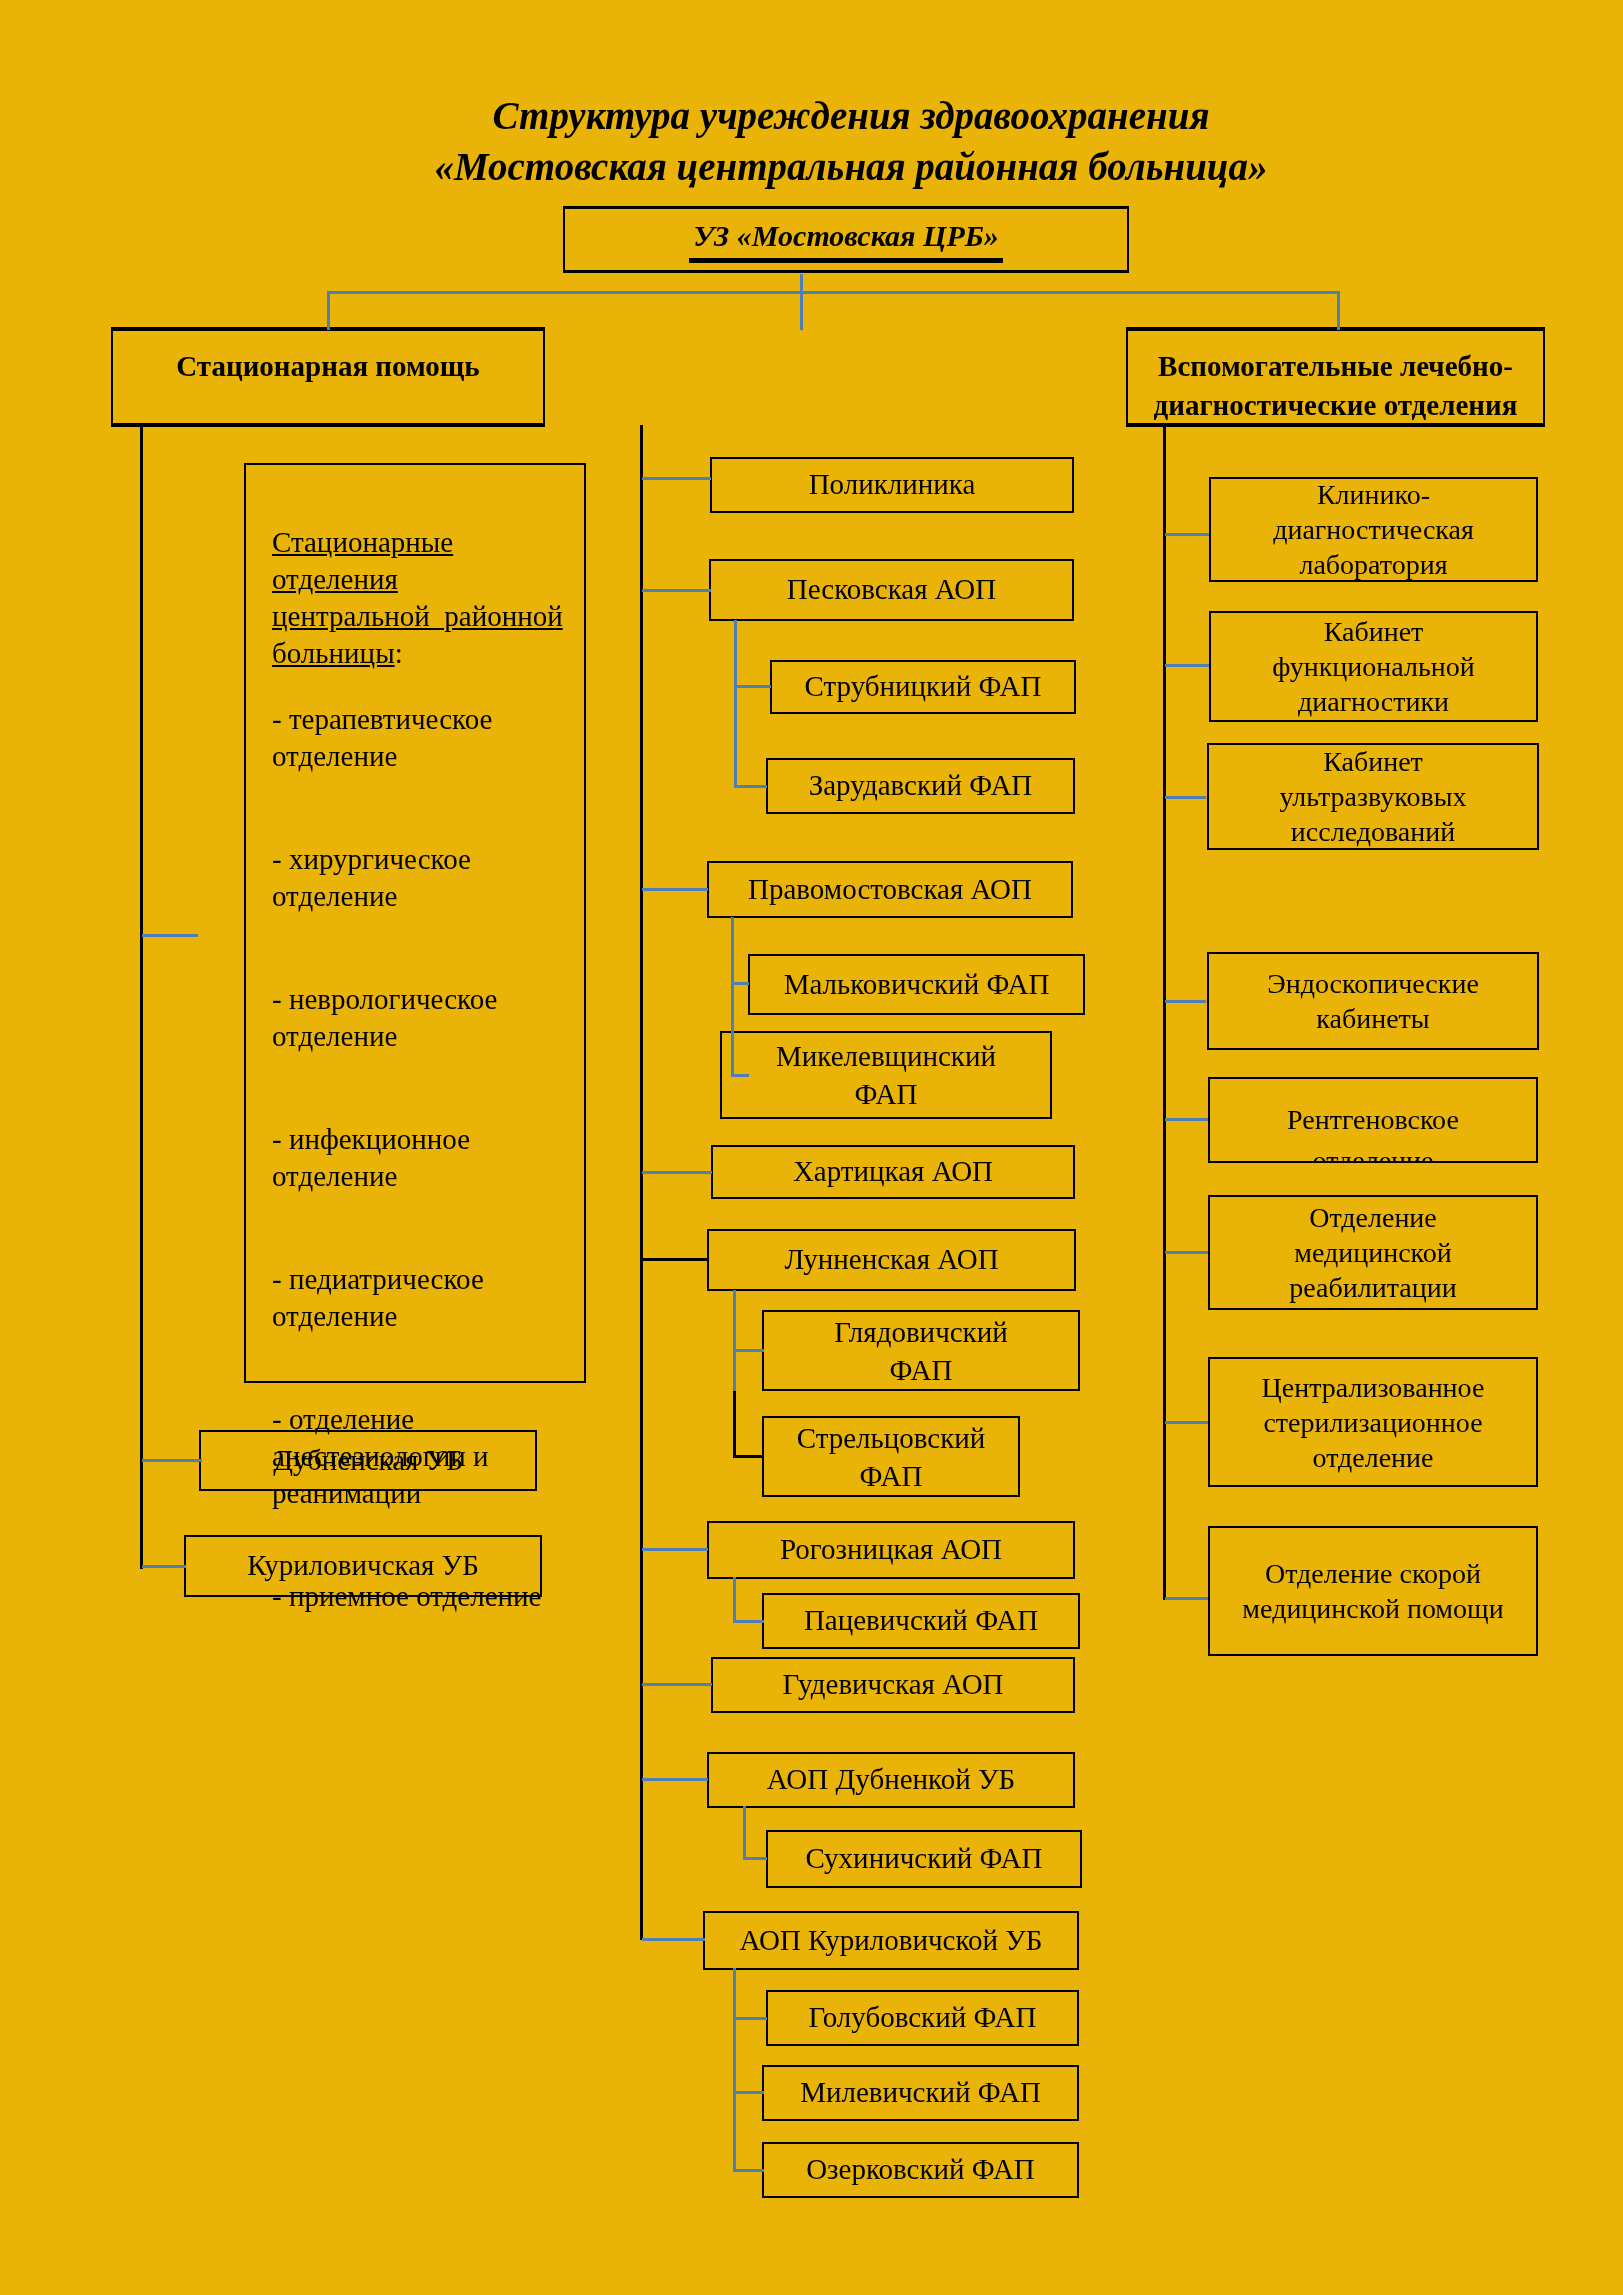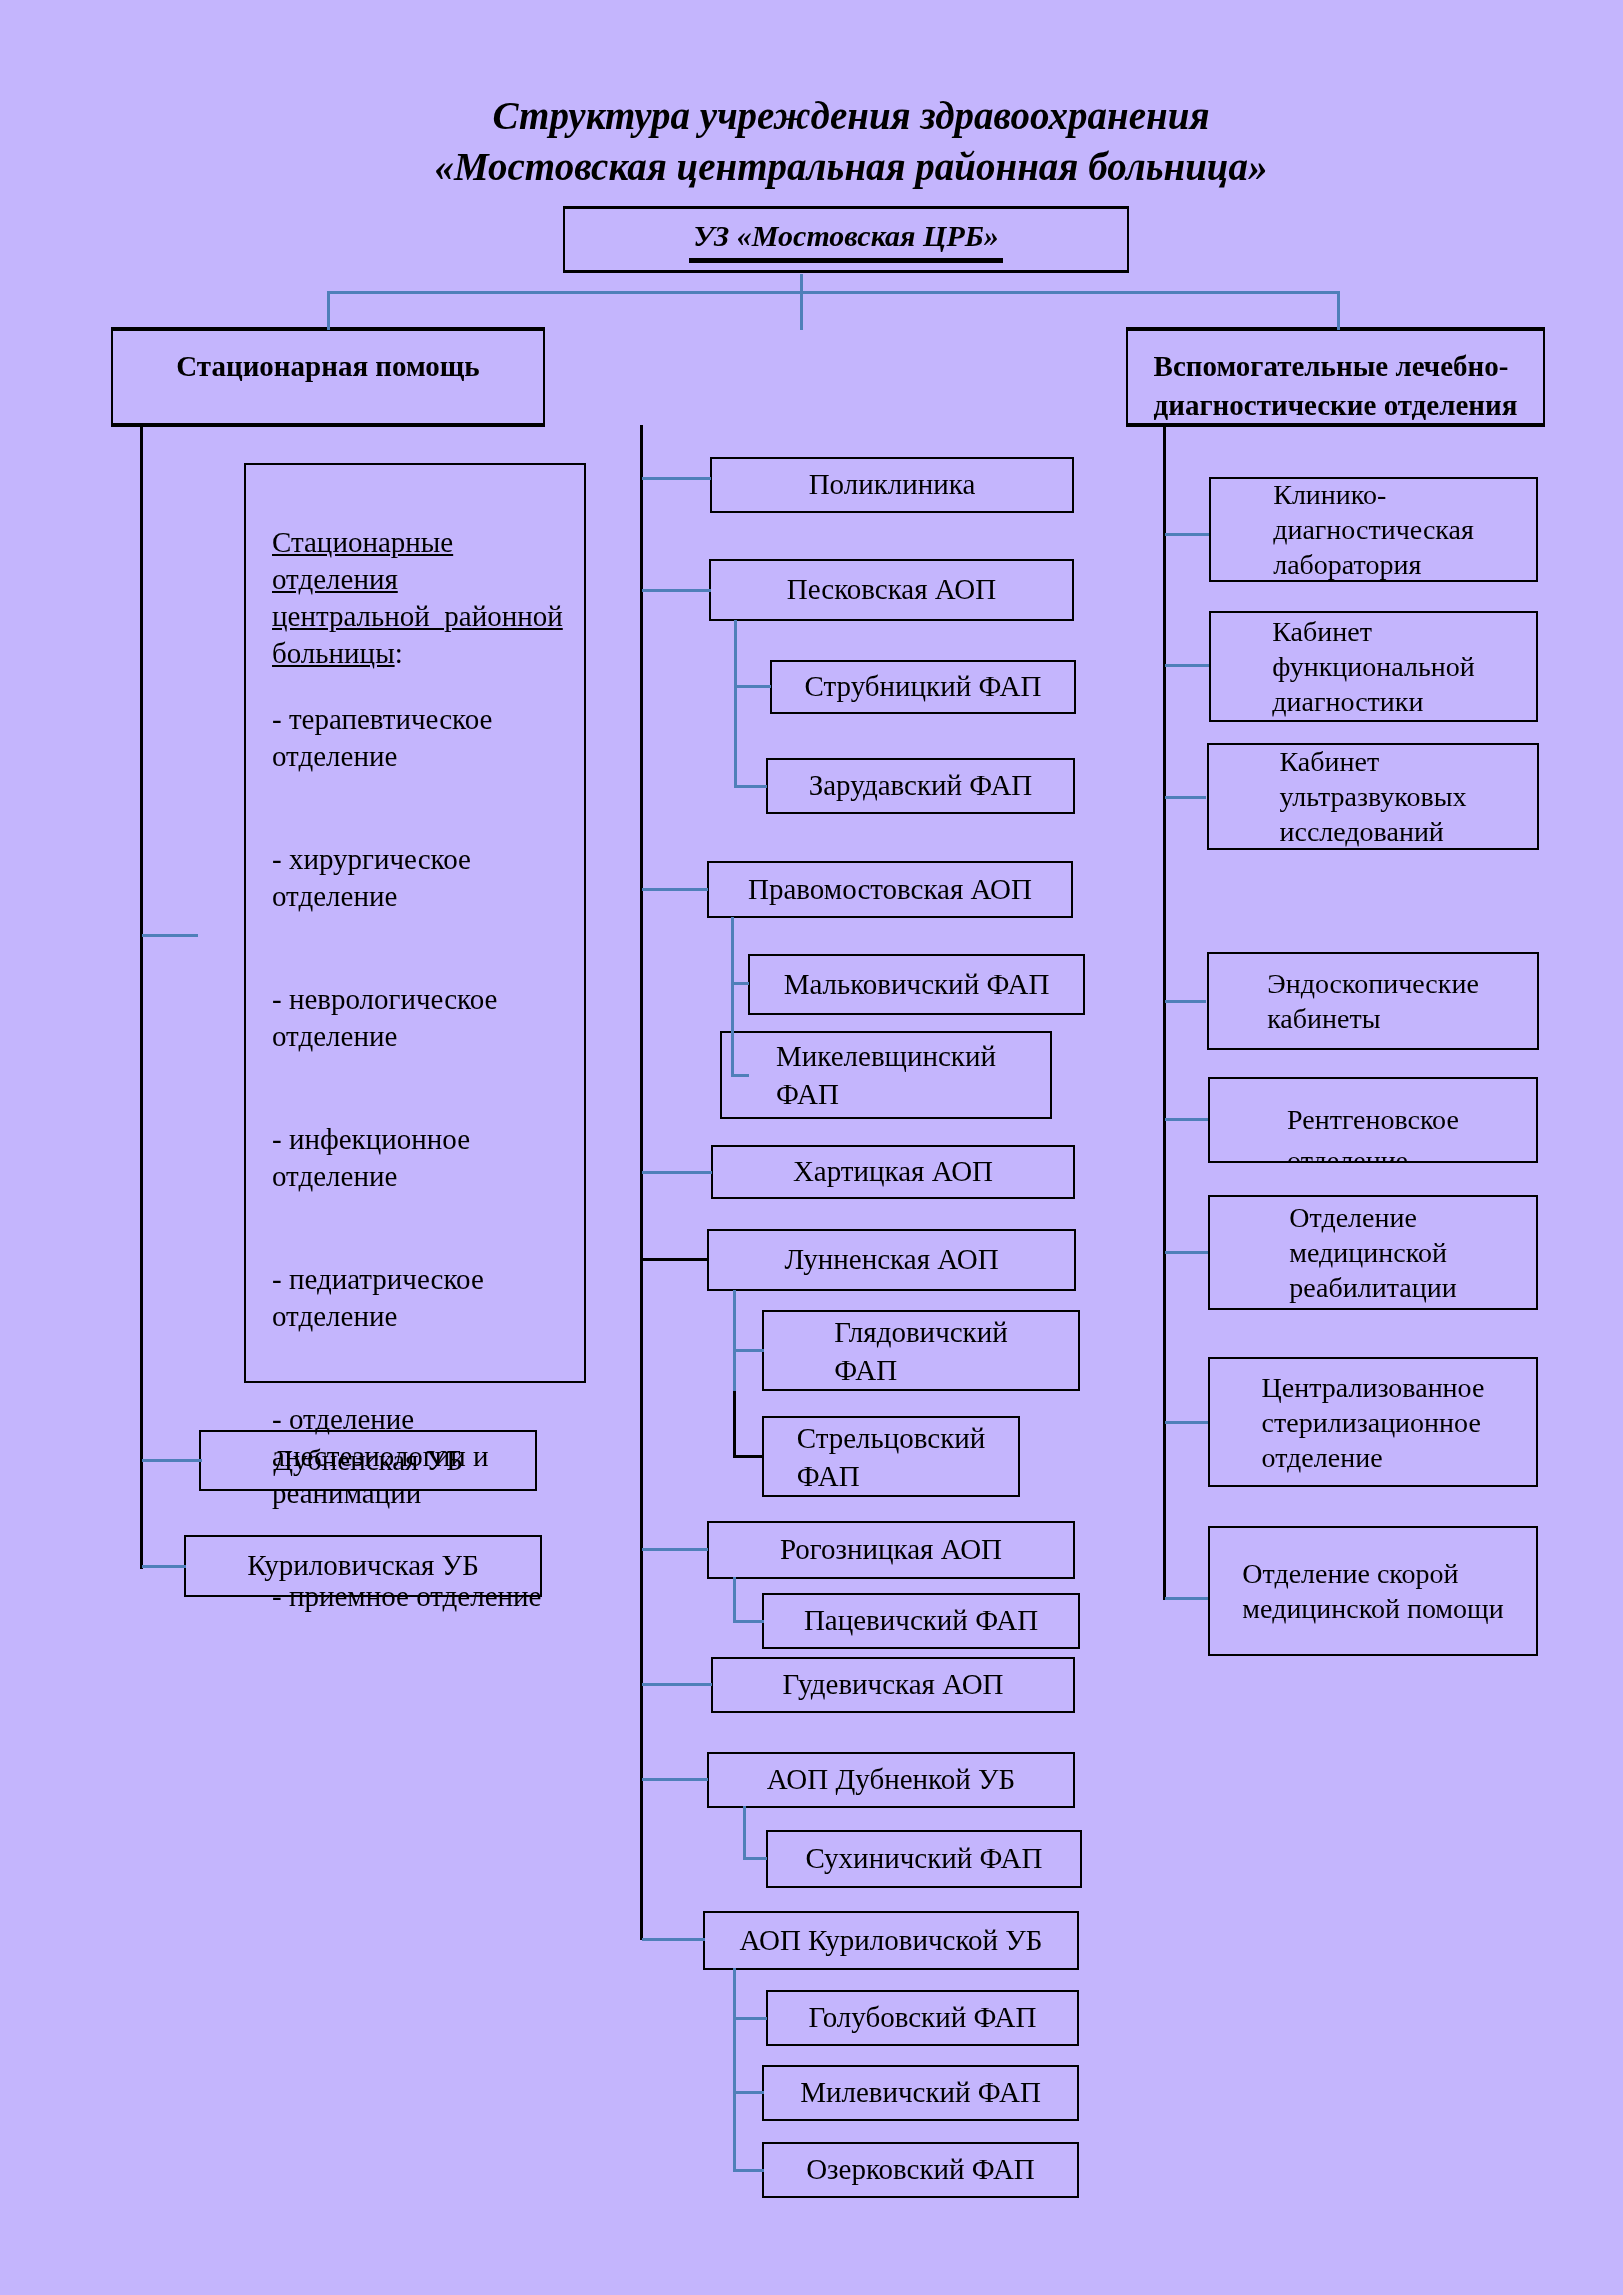--- a/index.html
+++ b/index.html
@@ -3,38 +3,38 @@
 <meta charset="utf-8">
 <style>
   :root{
     --accent:#4f7fb9;
     --ink:#000000;
   }
   html,body{margin:0;padding:0;background:#ffffff;}
   .page{
     position:relative;
     width:1623px;height:2295px;
-    background:#c4b5fd;
+    background:#eab308;
     font-family:"Liberation Serif","DejaVu Serif",serif;
     color:#000;
     overflow:hidden;
   }
   .title{
     position:absolute;left:79px;top:90px;width:1544px;
     text-align:center;
     font-size:39px;font-weight:bold;font-style:italic;
     line-height:1.32;
     white-space:pre-line;
   }
   .box{
     position:absolute;
     box-sizing:border-box;
     border:2.6px solid var(--ink);
     display:flex;align-items:center;justify-content:center;
-    text-align:left;
+    text-align:center;
     font-size:29px;line-height:1.3;
     white-space:pre-line;
   }
   .box.heavy{border-width:4.6px 2.6px;}
   .box.thin{border-width:2px;}
   .branch{
     align-items:flex-start;
     padding-top:15.7px;
     font-weight:bold;
     font-size:29px;line-height:39px;

